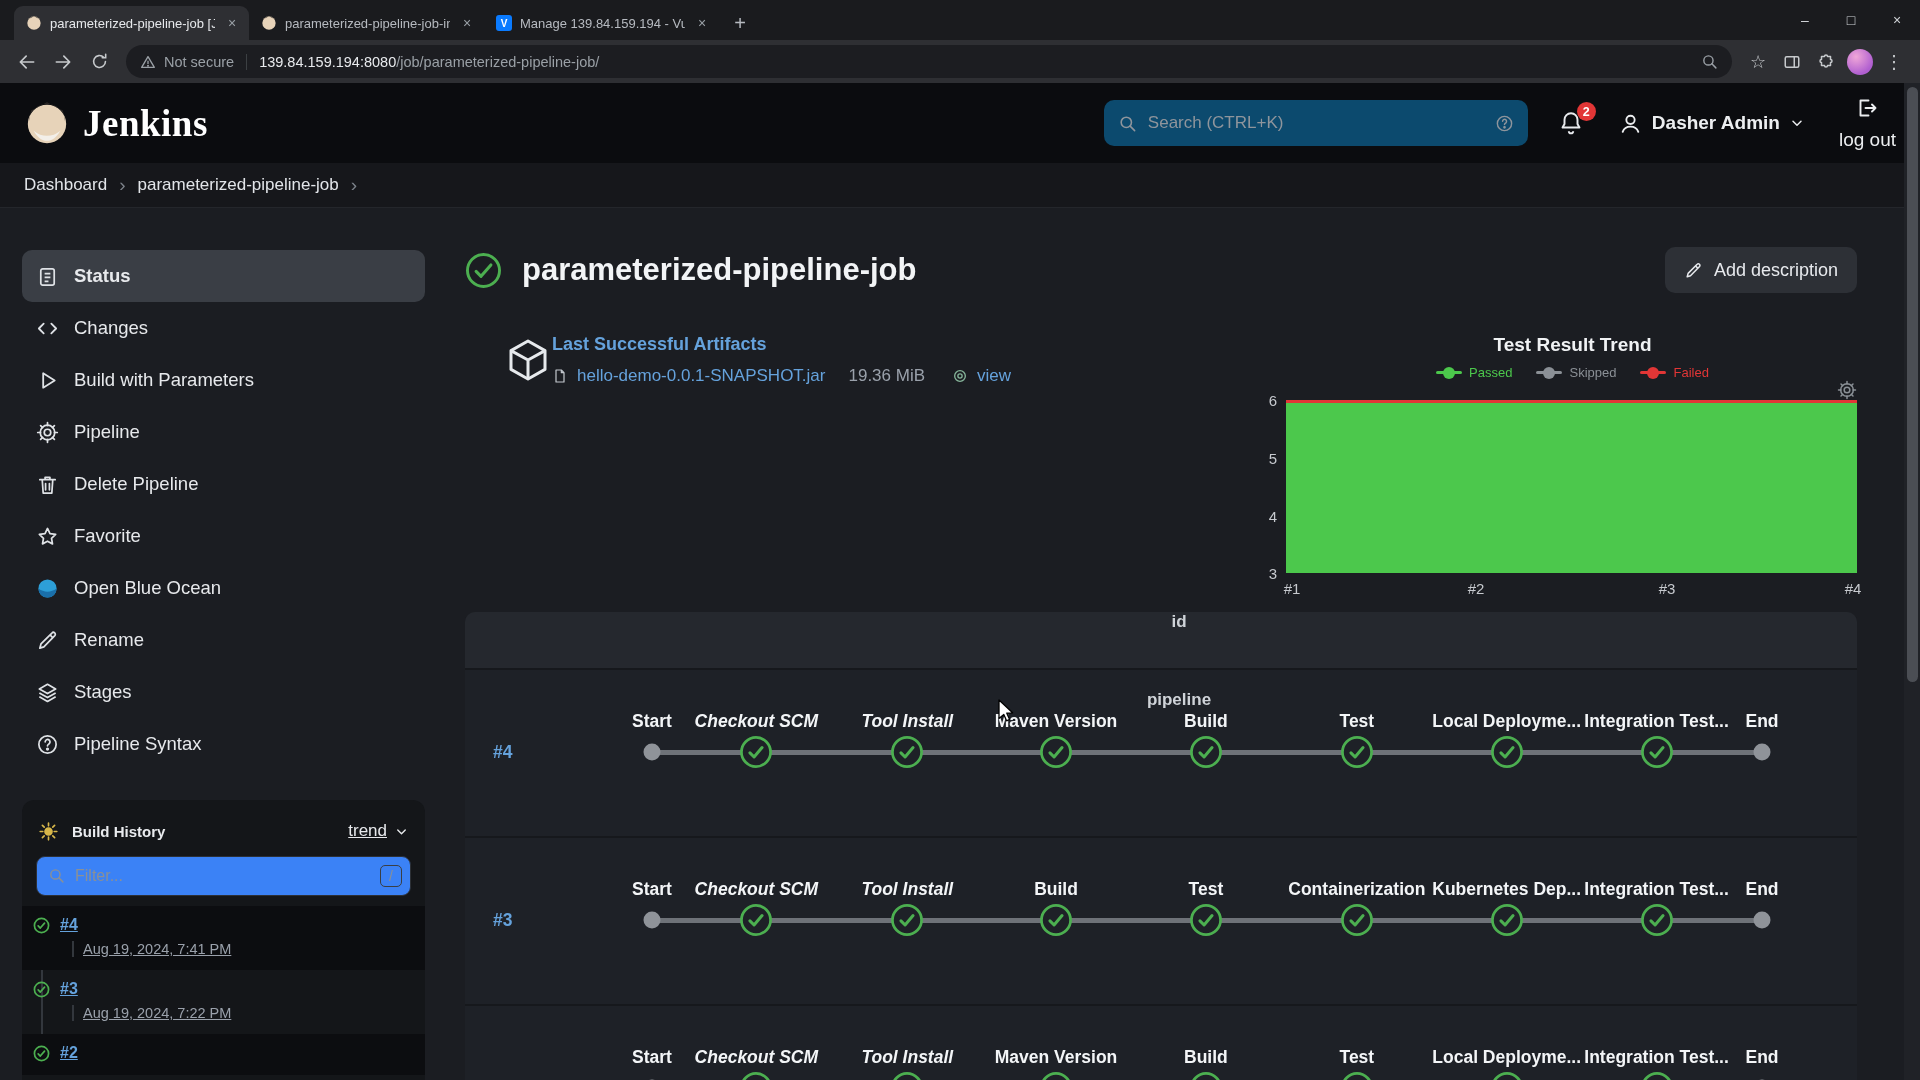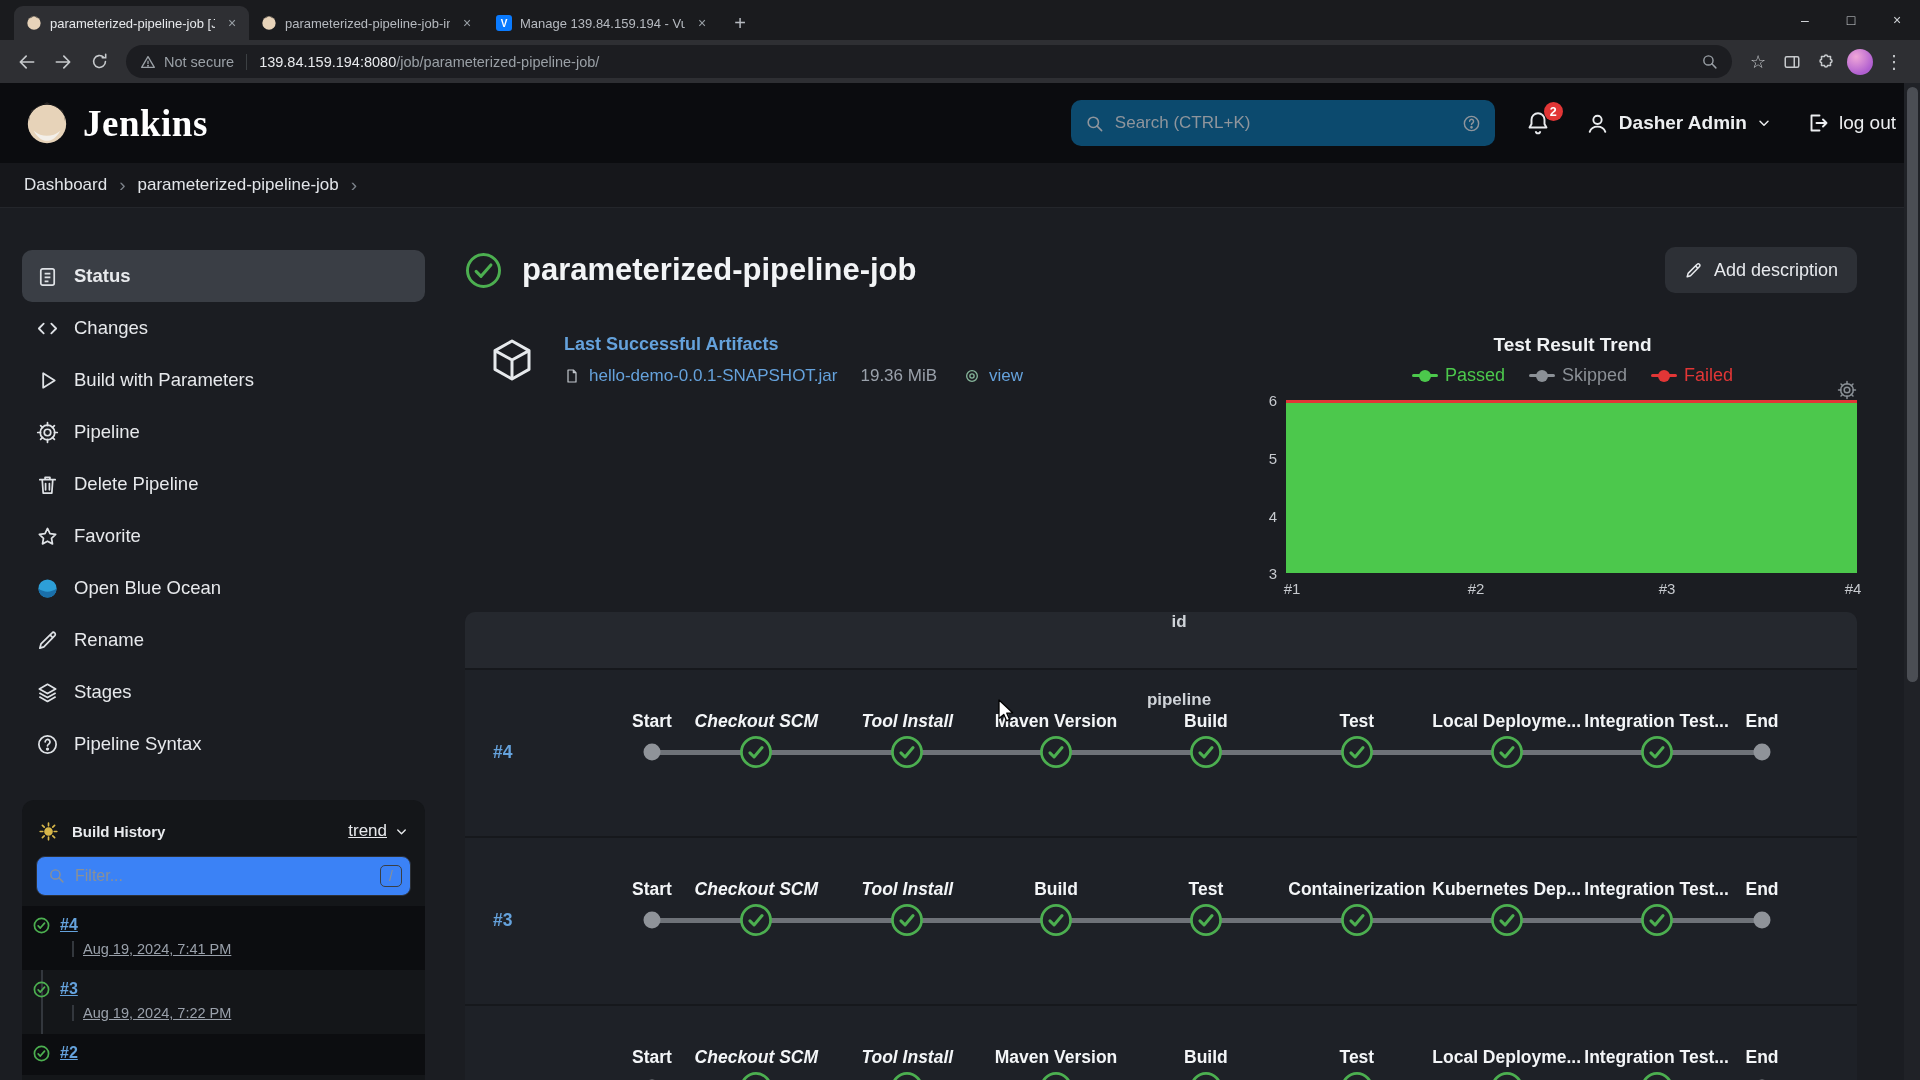--- a/index.html
+++ b/index.html
@@ -45,21 +45,21 @@
   
   .jheader { position:absolute; top:83px; left:0; right:0; height:80px; background:var(--header); display:flex; align-items:center; padding:0 24px; }
   .brand { display:flex; align-items:center; gap:13px; }
   .brandname { font-family:"Liberation Serif","DejaVu Serif",serif; font-weight:700; font-size:37px; color:#ffffff; letter-spacing:.5px; }
   .searchwrap { margin-left:auto; width:424px; height:46px; background:#0c4a6e; border-radius:10px; display:flex; align-items:center; padding:0 14px; gap:11px; margin-right:30px; }
   .searchwrap input { flex:1; background:transparent; border:none; outline:none; color:#e9ebee; font-size:17px; font-family:inherit; }
   .searchwrap input::placeholder { color:#8f959c; }
   .bellwrap { position:relative; margin-right:34px; color:#e9ebee; }
   .badge { position:absolute; top:-8px; right:-12px; min-width:19px; height:19px; border-radius:10px; background:#e23636; color:#fff; font-size:12.5px; font-weight:700; display:flex; align-items:center; justify-content:center; padding:0 5px; }
   .userwrap { display:flex; align-items:center; gap:9px; color:#eceef0; font-size:19px; font-weight:600; margin-right:34px; }
-  .logout { display:flex; align-items:center; gap:9px; color:#eceef0; font-size:19px; }
+  .logout { display:flex; align-items:center; gap:9px; color:#eceef0; font-size:19px;flex-direction:column; }
 
   
   .crumbbar { position:absolute; top:163px; left:0; right:0; height:45px; background:var(--crumb); border-bottom:1px solid #24262b; display:flex; align-items:center; padding:0 24px; gap:12px; font-size:17px; }
   .crumb { color:#e2e5e9; }
   .crumb-sep { color:#7c828a; font-size:19px; }
 
   
   .menu { position:absolute; left:22px; top:250px; width:403px; }
   .mitem { height:52px; display:flex; align-items:center; gap:15px; padding:0 14px; border-radius:10px; color:#e7e9ec; font-size:18.5px; }
   .mitem.selected { background:var(--sel); font-weight:600; }
@@ -82,30 +82,30 @@
   .bhitem.alt { background:#0c0d10; }
   .bhcheck { flex:0 0 auto; margin-top:1px; }
   .bhid { color:var(--link); font-size:16px; text-decoration:underline; font-weight:600; }
   .bhdate { display:block; margin-top:7px; margin-left:12px; color:#9aa1ab; font-size:14.5px; text-decoration:underline; border-left:2px solid #33373d; padding-left:9px; }
 
   
   .titlerow { position:absolute; left:465px; top:247px; width:1392px; display:flex; align-items:center; }
   .pagetitle { margin-left:20px; font-size:31px; font-weight:700; color:#f2f4f6; }
   .adddesc { margin-left:auto; height:46px; background:#2d3036; border-radius:10px; display:flex; align-items:center; gap:11px; padding:0 19px; color:#e8eaee; font-size:18px; }
 
-  .artifacts { position:absolute; left:488px; top:334px; display:flex; gap:28px; }
+  .artifacts { position:absolute; left:504px; top:334px; display:flex; }
   .artinfo .artheading { color:var(--link); font-weight:700; font-size:18px; }
   .artrow { display:flex; align-items:center; gap:9px; margin-top:11px; font-size:17px; }
   .artlink { color:var(--link); }
   .artsize { color:#9aa1ab; margin-left:14px; margin-right:18px; }
 
   
   .chart { position:absolute; left:1245px; top:334px; width:614px; height:268px; }
   .ctitle { margin-left:41px; text-align:center; font-weight:700; font-size:19px; color:#f0f2f4; }
-  .clegend { margin-left:41px; margin-top:9px; display:flex; justify-content:center; align-items:center; gap:24px; font-size:18px; color:#d6d9dd; }
+  .clegend { margin-left:41px; margin-top:9px; display:flex; justify-content:center; align-items:center; gap:24px; font-size:13px; color:#d6d9dd; }
   .litem { display:flex; align-items:center; gap:7px; }
   .lmark { width:26px; height:14px; position:relative; display:inline-block; }
   .lmark::before { content:""; position:absolute; left:0; right:0; top:5.5px; height:3px; background:currentColor; border-radius:2px; }
   .lmark::after { content:""; position:absolute; left:7px; top:1px; width:12px; height:12px; border-radius:50%; background:currentColor; }
   .lg-pass { color:var(--cgreen); } .lg-skip { color:#8b9096; } .lg-fail { color:var(--red); }
   .chartgear { position:absolute; right:2px; top:46px; color:#8a9096; }
   .plot { position:absolute; left:41px; top:66px; width:571px; height:173px; background:var(--cgreen); }
   .plot::before { content:""; position:absolute; left:0; right:0; top:0; height:3px; background:var(--red); }
   .ytick { position:absolute; left:0; width:32px; text-align:right; font-size:15px; color:#c6c9ce; transform:translateY(-50%); }
   .xtick { position:absolute; top:246px; font-size:15px; color:#c6c9ce; transform:translateX(-50%); }

